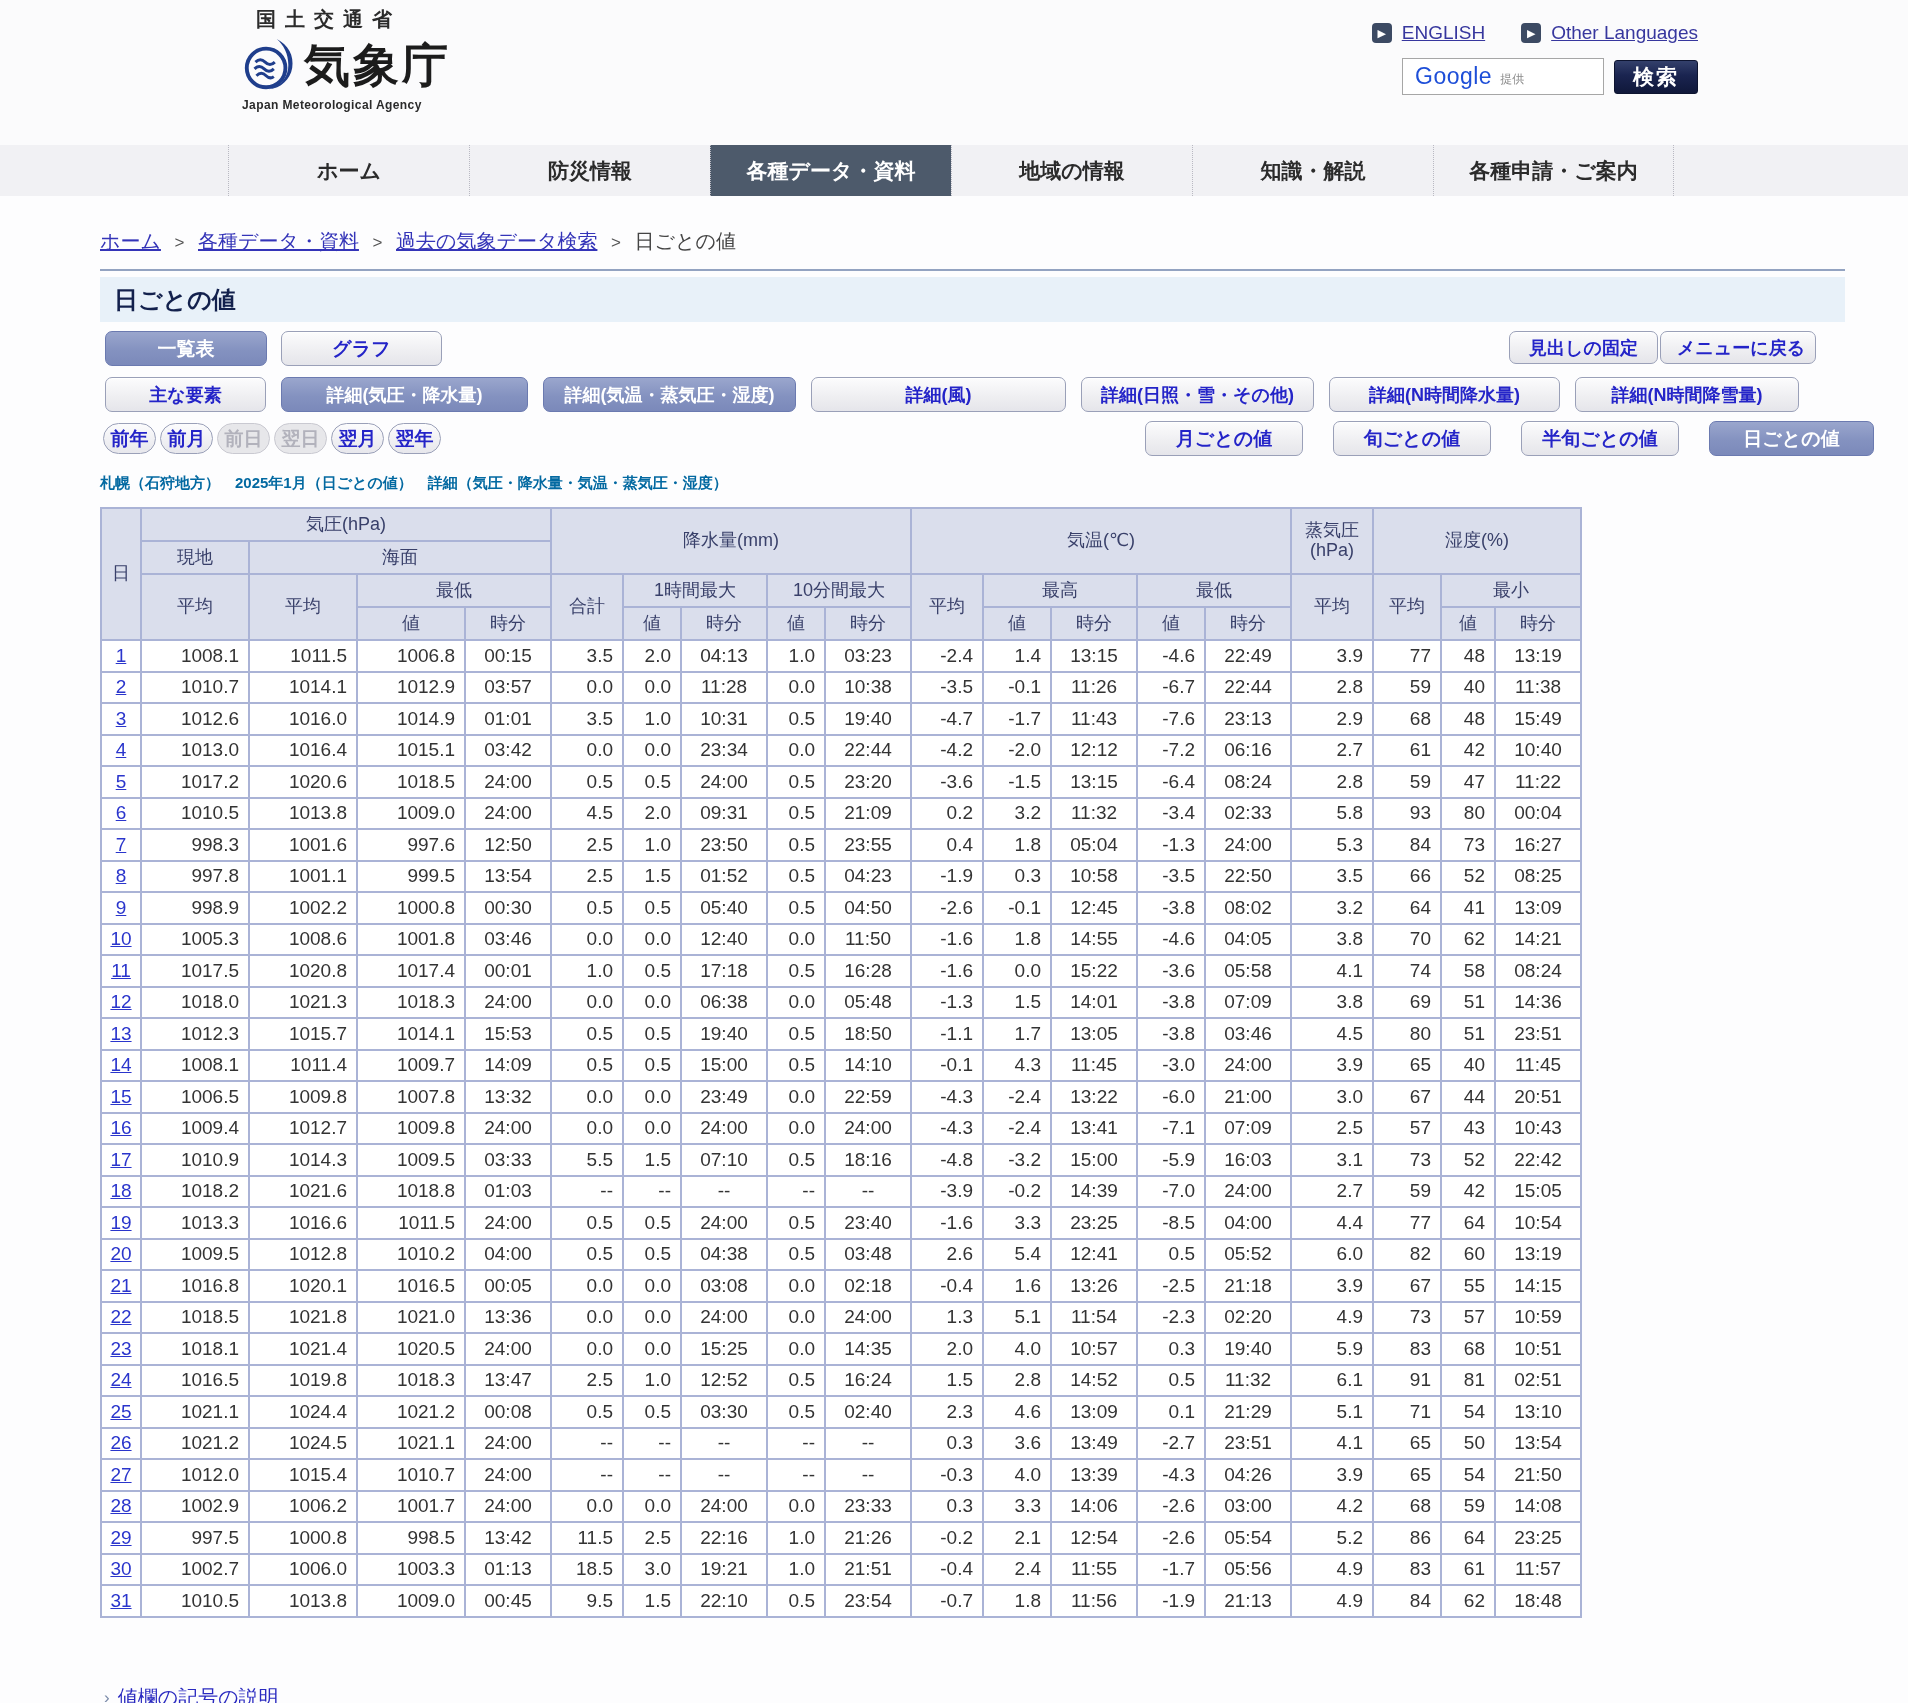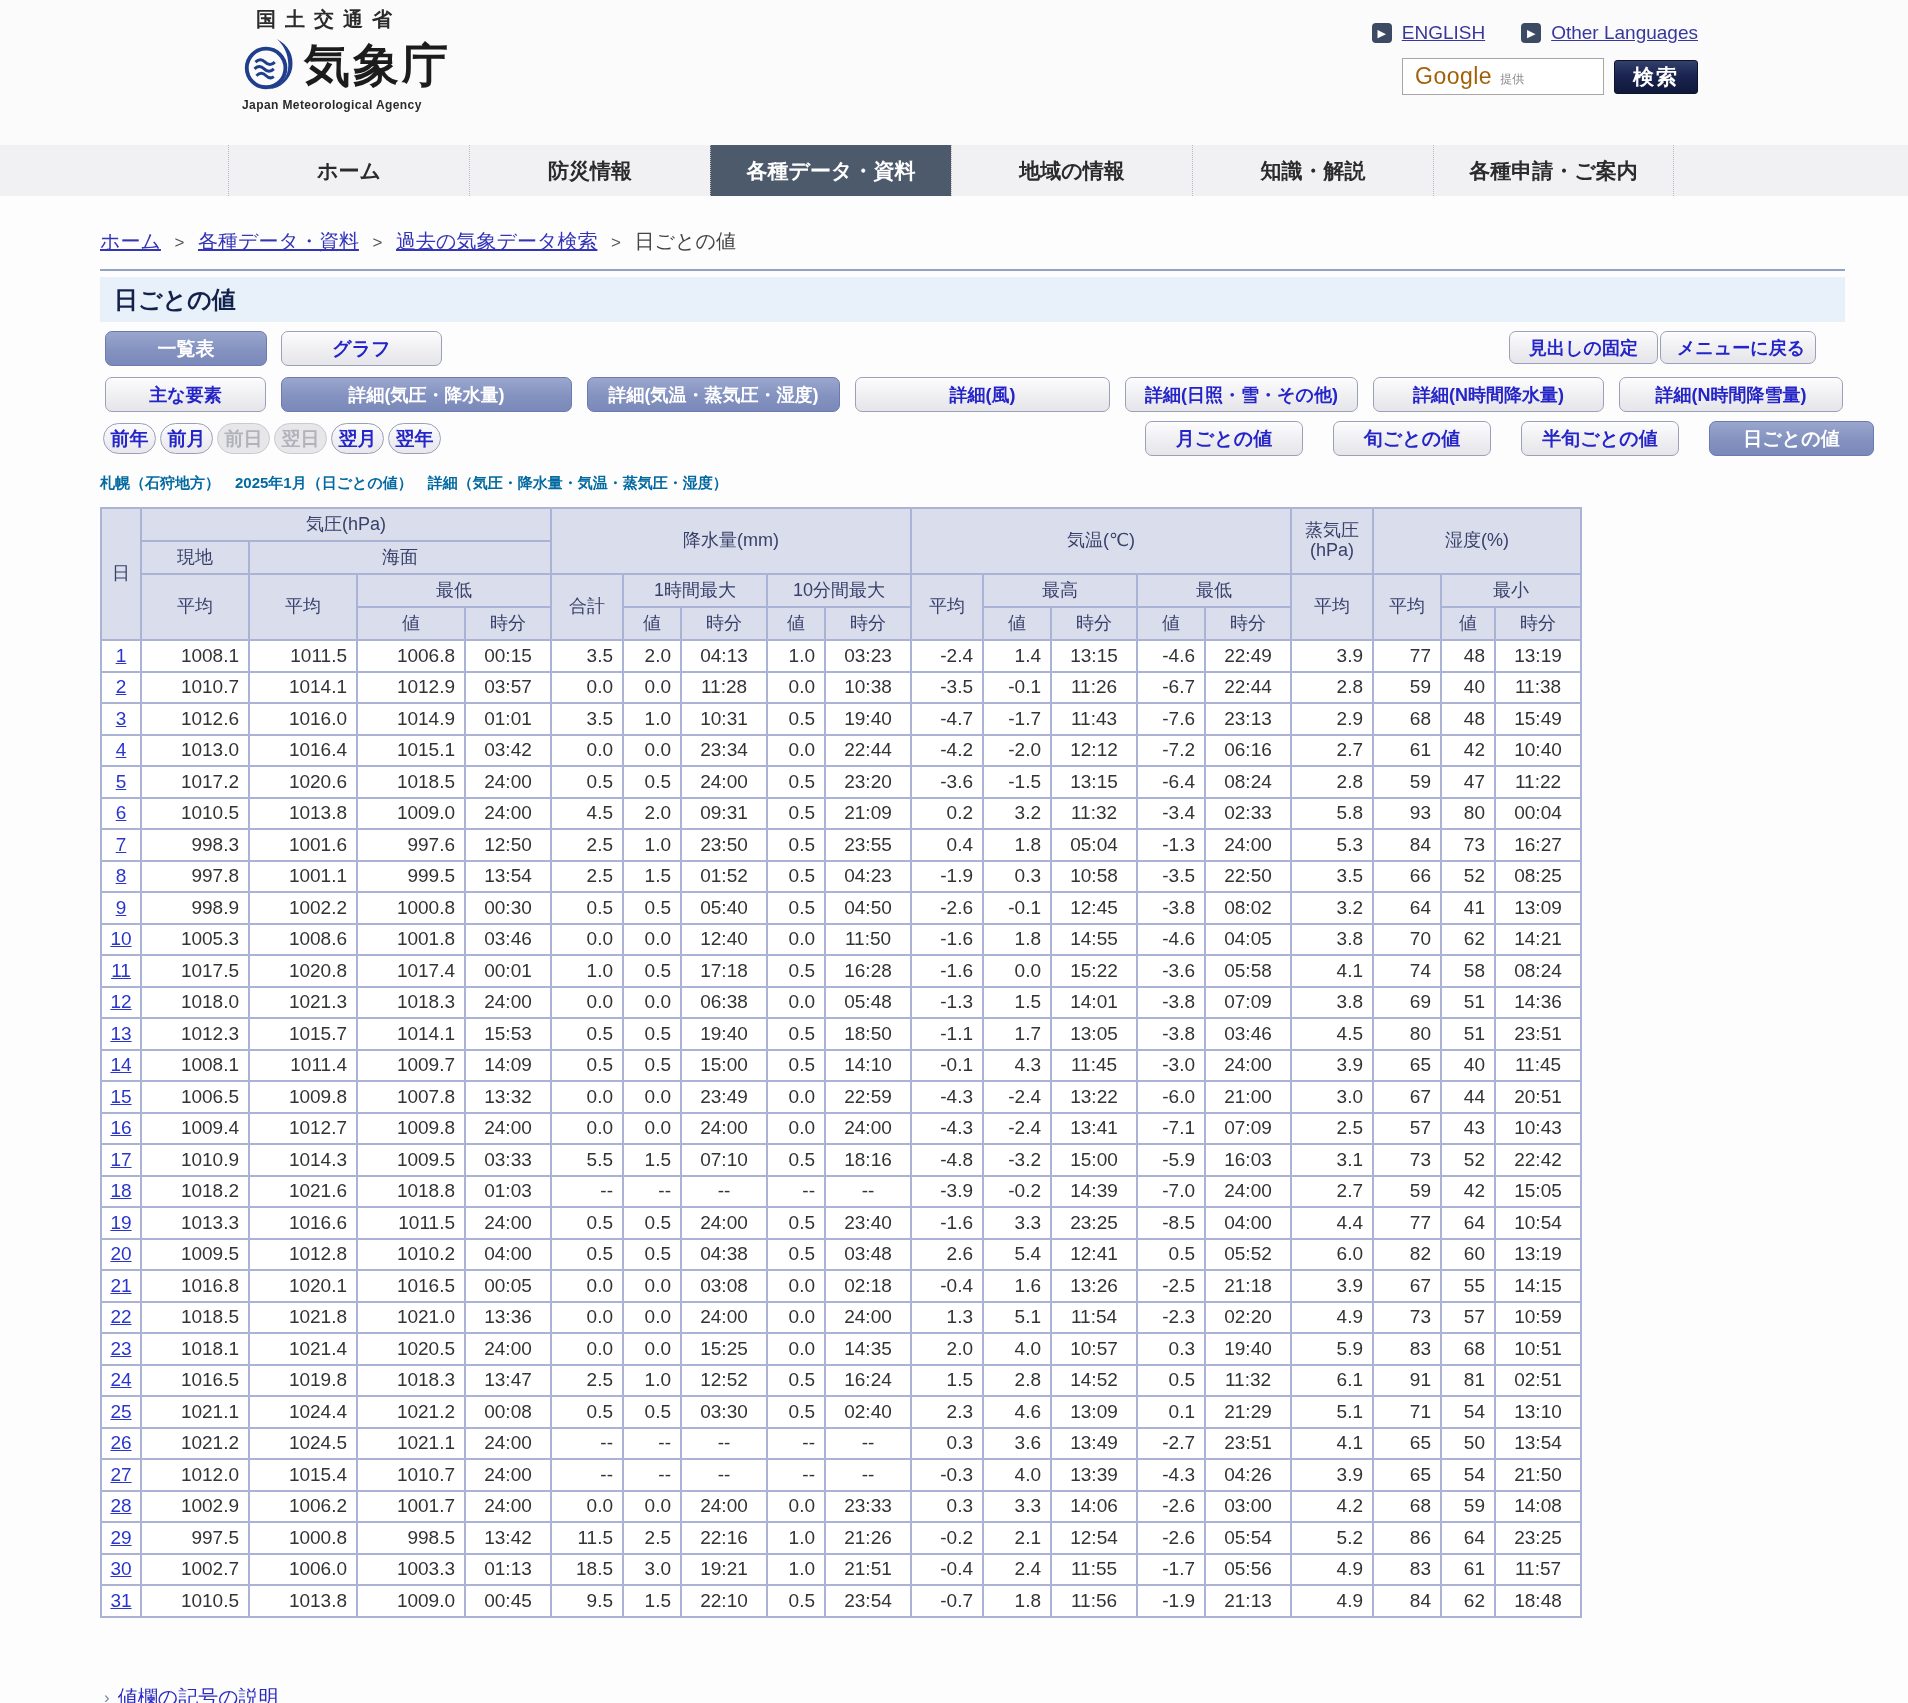--- a/index.html
+++ b/index.html
@@ -17,21 +17,21 @@
 
   .header-right { position:absolute; right:210px; top:22px; }
   .lang-row { display:flex; justify-content:flex-end; align-items:center; gap:10px; margin-bottom:14px; }
   .arrow-badge { width:20px; height:20px; background:#3c4a63; color:#fff; border-radius:4px;
                  display:inline-flex; align-items:center; justify-content:center; font-size:11px; }
   .lang-link { color:#37379e; font-size:19px; text-decoration:underline; margin-right:26px; cursor:pointer; }
   .lang-link.last { margin-right:0; }
   .search-row { display:flex; justify-content:flex-end; align-items:center; }
   .search-box { width:202px; height:37px; background:#fff; border:1px solid #a6a6a6;
                 display:flex; align-items:baseline; padding-left:12px; cursor:text; }
-  .g-word { color:#a16207; font-size:23px; letter-spacing:0.5px; align-self:center;text-align:center; }
+  .g-word { color:#1d4ed8; font-size:23px; letter-spacing:0.5px; align-self:center;text-align:center; }
   .g-teikyo { color:#8b8b8b; font-size:12px; margin-left:8px; align-self:center; padding-top:6px; }
   .search-btn { width:84px; height:34px; margin-left:10px; border:1px solid #0d1430; border-radius:3px;
                 background:linear-gradient(#33406b 0%,#1a2450 45%,#10183a 100%);
                 color:#fff; font-size:21px; font-weight:bold; cursor:pointer; letter-spacing:2px; }
 
   
   .nav { position:absolute; top:145px; left:0; width:100%; height:51px; background:#f1f1f4;
          display:flex; align-items:stretch; padding-left:228px; }
   .nav-item { width:241px; display:flex; align-items:center; justify-content:center;
               font-size:21px; font-weight:bold; color:#2b2b2b; border-left:1px dotted #b9b9c2; cursor:pointer; }
@@ -62,21 +62,21 @@
   .row2 { position:absolute; top:377px; left:105px; display:flex; gap:15px; }
   .row2 .btn { font-size:18px; }
   .row3l { position:absolute; top:423px; left:103px; display:flex; gap:4px; }
   .row3r { position:absolute; top:421px; left:1145px; display:flex; gap:30px; }
   .pill { width:53px; height:31px; border-radius:16px; display:inline-flex; align-items:center; justify-content:center;
           font-size:19px; font-weight:bold; color:#2424c8; cursor:pointer;
           background:linear-gradient(#fcfcfd,#e7e7ec); border:1px solid #9aa0b8; }
   .pill.disabled { color:#b2b2bc; background:#e7e7ea; border-color:#c9c9d1; cursor:default; }
 
   .w-list{width:162px;} .w-graph{width:161px;}
-  .w-e1{width:161px;} .w-e2{width:291px;} .w-e3{width:253px;} .w-e4{width:255px;}
+  .w-e1{width:161px;} .w-e2{width:247px;} .w-e3{width:253px;} .w-e4{width:255px;}
   .w-e5{width:233px;} .w-e6{width:231px;} .w-e7{width:224px;}
   .w-fix{width:149px;} .w-menu{width:156px;padding-left:6px;}
   .w-p{width:158px;} .w-p4{width:165px;}
 
   
   .table-title { position:absolute; top:474px; left:100px; font-size:15px; font-weight:bold; color:#0369a1; }
   .data-table { position:absolute; top:507px; left:100px; border-collapse:collapse; table-layout:fixed; }
   .data-table th, .data-table td { border:2px solid #aab3d6; }
   .data-table { border:2px solid #93a0c8; }
   .data-table thead th { background:#dadeec; color:#39406a; font-size:18px; font-weight:normal;

